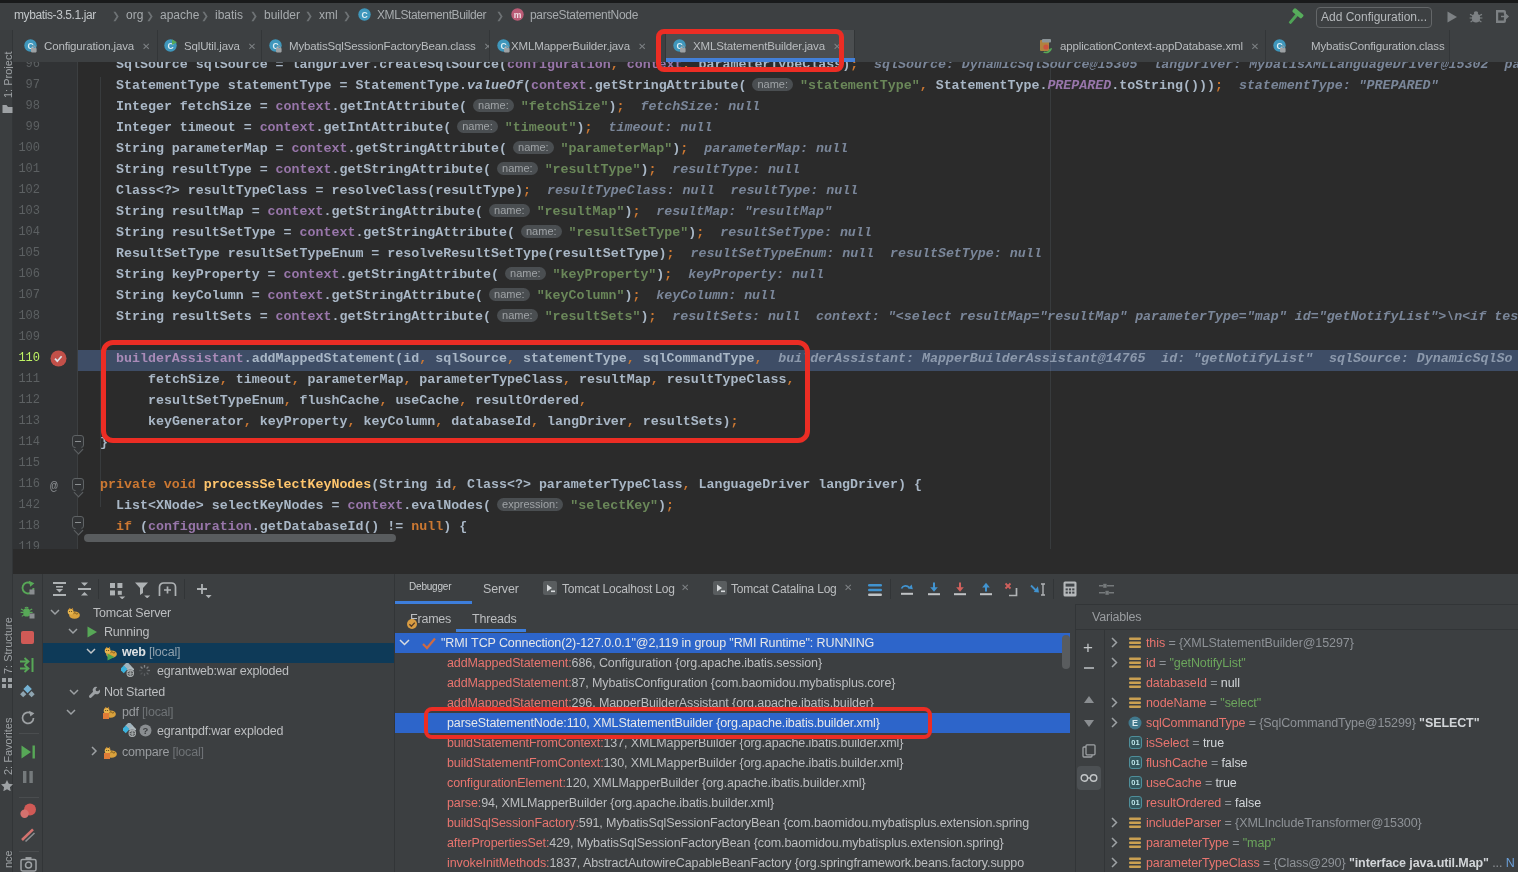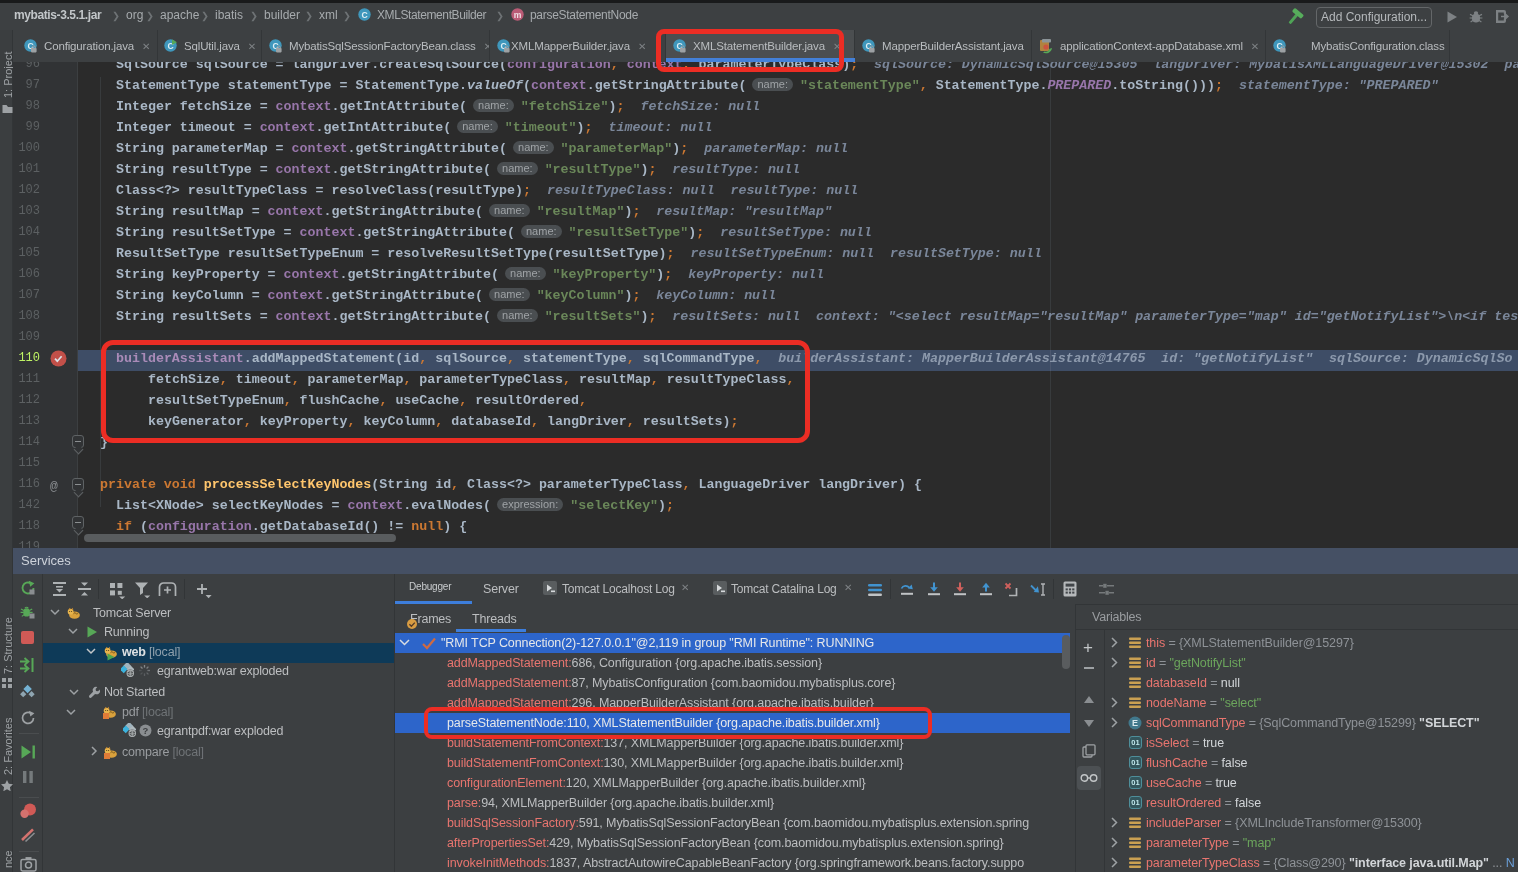--- a/index.html
+++ b/index.html
@@ -45,21 +45,21 @@
 .blue-row{position:absolute;background:#2D65CA}
 .tabu{position:absolute;height:3px;background:#3D7EDC}
 .redbox{position:absolute;border:4px solid #EC2D24;border-radius:10px}
 svg{display:block}
 .icn{position:absolute}
 </style></head><body>
 <div id="page">
 
 <div class="abs" id="topbar"></div>
 <div class="abs" id="topstrip"></div>
-<div class="abs bc" style="left:14px;font-weight:bold;color:#C2C6C9;font-size:12px;letter-spacing:-0.4px">mybatis-3.5.1.jar</div>
+<div class="abs bc" style="left:14px;font-weight:normal;color:#C2C6C9;font-size:12px;letter-spacing:-0.4px">mybatis-3.5.1.jar</div>
 <div class="abs bc bcsep" style="left:112px">❯</div>
     <div class="abs bc" style="left:126px">org</div>
 <div class="abs bc bcsep" style="left:146px">❯</div>
     <div class="abs bc" style="left:160px">apache</div>
 <div class="abs bc bcsep" style="left:201px">❯</div>
     <div class="abs bc" style="left:215px">ibatis</div>
 <div class="abs bc bcsep" style="left:250px">❯</div>
     <div class="abs bc" style="left:264px">builder</div>
 <div class="abs bc bcsep" style="left:305px">❯</div>
     <div class="abs bc" style="left:319px">xml</div>
@@ -136,28 +136,20 @@
       </svg>
       <span style="margin-left:0">XMLMapperBuilder.java</span>
       <span class="x">✕</span>
     </div>
 <div class="tab tabsel" style="left:666px;width:189px">
       <svg style="margin-left:7px" width="14" height="14">
         <use href="#cls"></use>
         <use href="#lock" x="7" y="7"></use>
       </svg>
       <span style="margin-left:6px">XMLStatementBuilder.java</span>
-      <span class="x">✕</span>
-    </div>
-<div class="tab" style="left:855px;width:177px">
-      <svg style="margin-left:7px" width="14" height="14">
-        <use href="#cls"></use>
-        <use href="#lock" x="7" y="7"></use>
-      </svg>
-      <span style="margin-left:6px">MapperBuilderAssistant.java</span>
       <span class="x">✕</span>
     </div>
 <div class="tab" style="left:1032px;width:234px">
       <svg style="margin-left:7px" width="15" height="15">
         <rect x="1" y="1" width="9" height="11" rx="1" fill="#B0833F"></rect>
         <rect x="3" y="0" width="9" height="3.4" rx="1" fill="#8B9498"></rect>
         <path d="M4 13.5a6 6 0 0 0 9-4.5l-2.4 0.8a4 4 0 0 1-5 2.6z" fill="#57A857"></path>
         <circle cx="7" cy="8" r="2.6" fill="#CB5440"></circle>
       </svg>
       <span style="margin-left:6px">applicationContext-appDatabase.xml</span>
@@ -277,23 +269,20 @@
 <div class="ln" style="left:135px;top:330px">resultSetTypeEnum<span class="o">,</span> flushCache<span class="o">,</span> useCache<span class="o">,</span> resultOrdered<span class="o">,</span></div>
 <div class="ln" style="left:135px;top:351px">keyGenerator<span class="o">,</span> keyProperty<span class="o">,</span> keyColumn<span class="o">,</span> databaseId<span class="o">,</span> langDriver<span class="o">,</span> resultSets)<span class="o">;</span></div>
 <div class="ln" style="left:87px;top:372px">}</div>
 <div class="ln" style="left:87px;top:414px"><span class="o">private void </span><span class="y">processSelectKeyNodes</span>(String id<span class="o">,</span> Class&lt;?&gt; parameterTypeClass<span class="o">,</span> LanguageDriver langDriver) {</div>
 <div class="ln" style="left:103px;top:435px">List&lt;XNode&gt; selectKeyNodes = <span class="f">context</span>.evalNodes(<span class="h">expression:</span><span class="s">"selectKey"</span>)<span class="o">;</span></div>
 <div class="ln" style="left:103px;top:456px"><span class="o">if</span> (<span class="f">configuration</span>.getDatabaseId() != <span class="o">null</span>) {</div>
 </div>
 <div class="abs" id="hscroll"></div>
 </div>
 
-<div class="abs" id="svchead">
-      <span style="position:absolute;left:8px;top:5px">Services</span>
-    </div>
 <div class="abs" id="svcbody"></div>
 <div id="svccontent">
 
 <div class="abs sep" style="left:42px;top:574px;width:1px;height:298px"></div>
 <svg class="icn" style="left:20px;top:580px" width="16" height="16" viewBox="0 0 16 16">
         <path d="M13.5 8a5.5 5.5 0 1 1-2.4-4.6" stroke="#57A857" stroke-width="1.9" fill="none"></path>
         <path d="M8.8 0.8l5.6 2.4-4.2 3.6z" fill="#57A857"></path>
         <rect x="9.5" y="9.5" width="5" height="5" fill="#8A8E91"></rect>
       </svg>
 <svg class="icn" style="left:20px;top:604px" width="16" height="16" viewBox="0 0 16 16">

